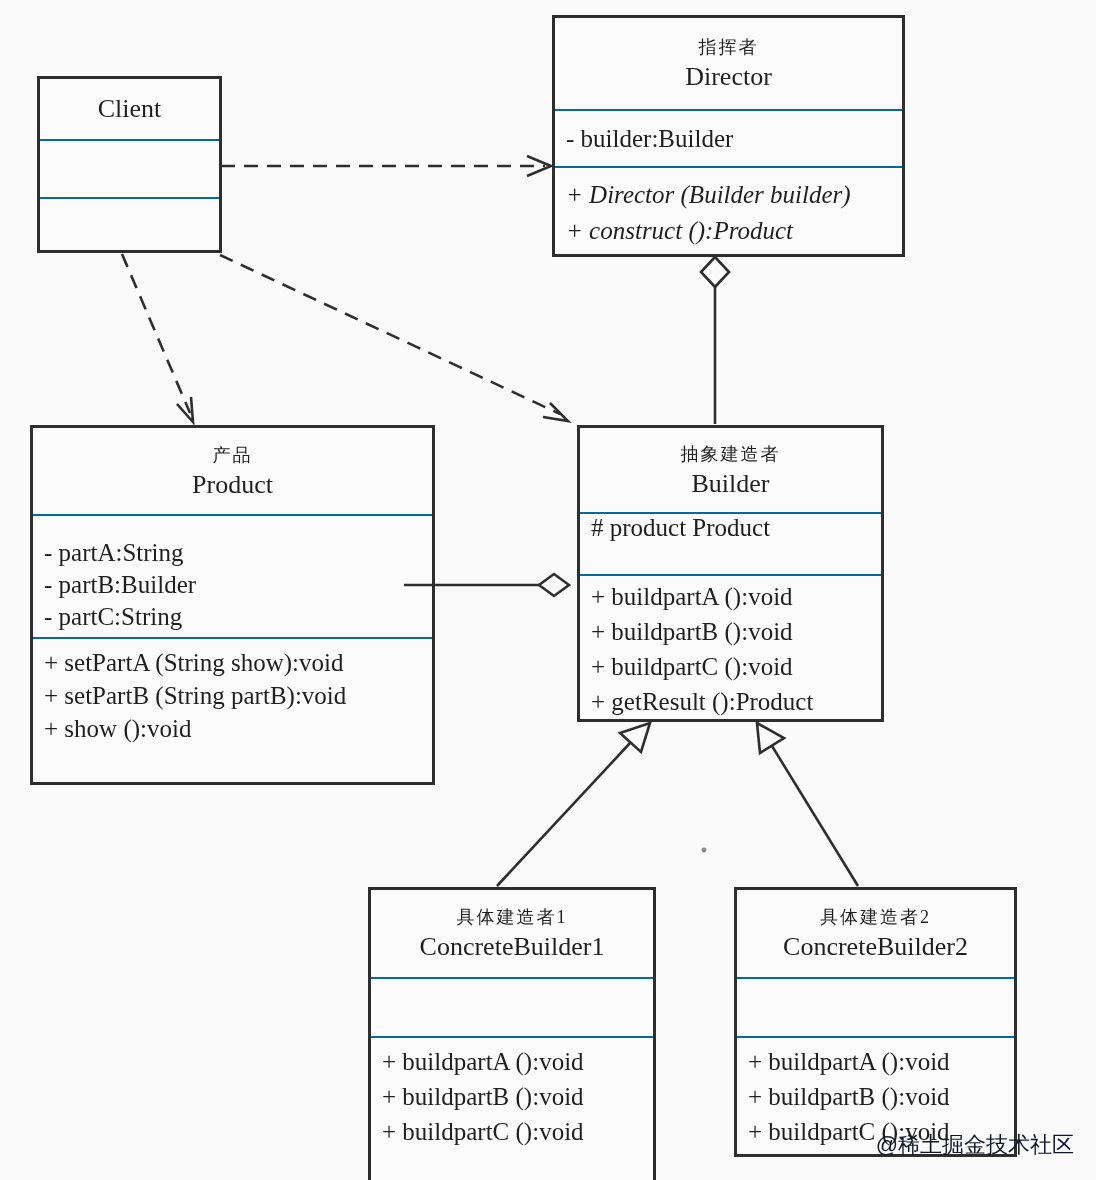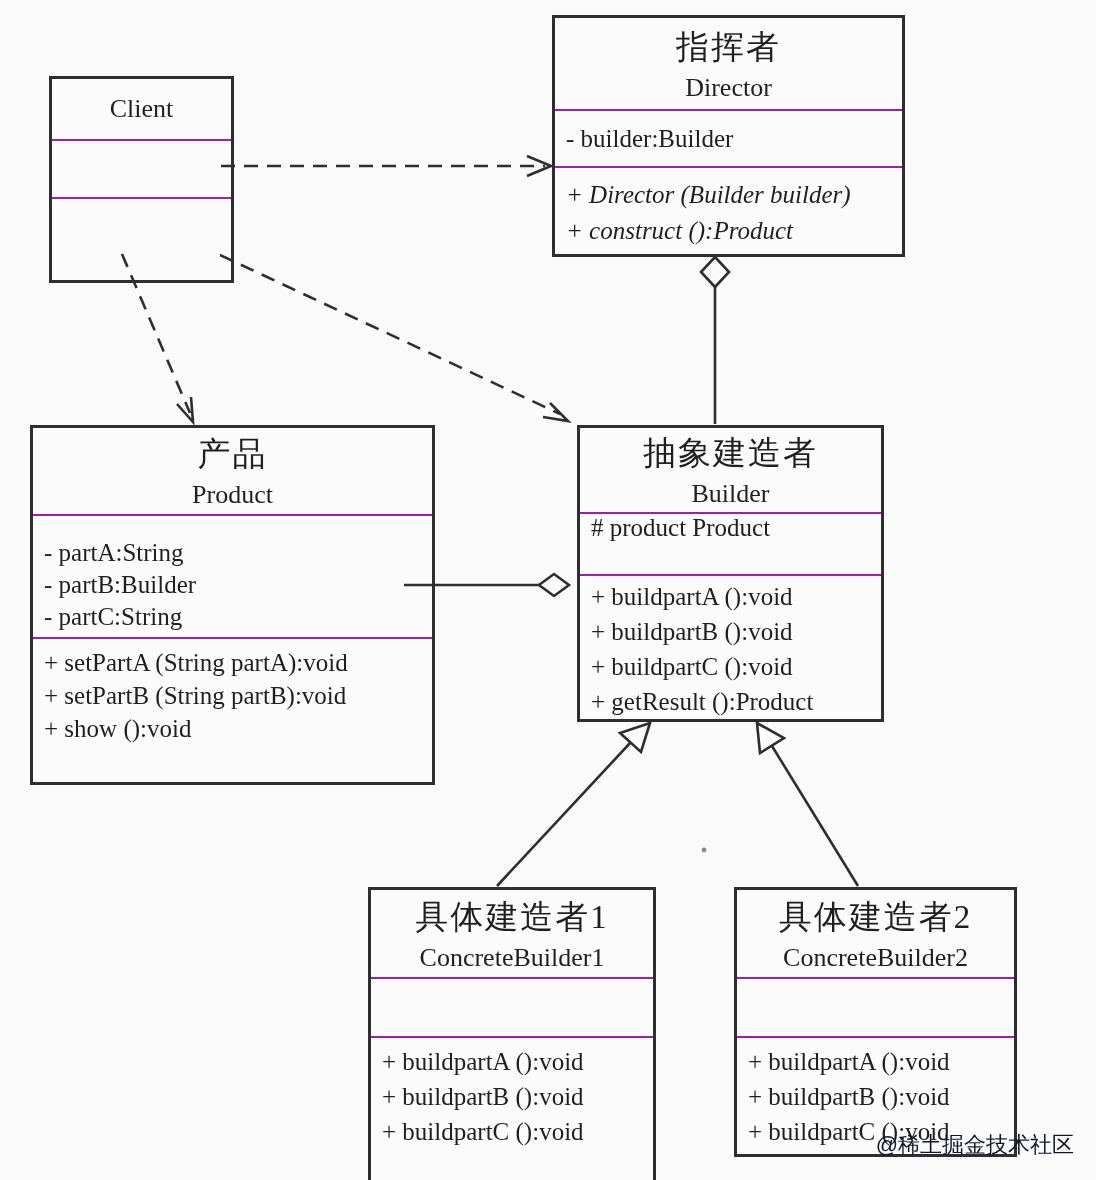--- a/index.html
+++ b/index.html
@@ -24,41 +24,41 @@
     background: #fbfbfb;
     display: flex;
     flex-direction: column;
     color: #1f1f1f;
   }
   .sec {
     box-sizing: border-box;
     overflow: hidden;
   }
   .sec + .sec {
-    border-top: 2px solid #a21caf;
+    border-top: 2px solid #0369a1;
   }
   .title-sec {
     display: flex;
     flex-direction: column;
     align-items: center;
     justify-content: center;
     gap: 3px;
     text-align: center;
   }
-  .t-zh { font-size: 33px; letter-spacing: 2px; }
+  .t-zh { font-size: 18px; letter-spacing: 2px; }
   .t-en { font-size: 26px; }
   .member {
     font-size: 25px;
     padding-left: 11px;
     white-space: nowrap;
     line-height: 33px;
     height: 33px;
   }
   
-  #box-client  { left: 49px;  top: 76px;  width: 185px; height: 207px; }
+  #box-client  { left: 37px;  top: 76px;  width: 185px; height: 177px; }
   #box-client .title-sec { height: 60px; }
   #box-client .attrs     { height: 58px; }
   #box-client .methods   { flex: 1; }
   
   #box-director { left: 552px; top: 15px; width: 353px; height: 242px; }
   #box-director .title-sec { height: 91px; }
   #box-director .attrs   { height: 57px; display: flex; align-items: center; }
   #box-director .attrs .member { height: auto; line-height: 28px; }
   #box-director .methods { flex: 1; padding-top: 9px; font-style: italic; }
   #box-director .methods .member { height: 36px; line-height: 36px; }
@@ -132,21 +132,21 @@
     <div class="sec title-sec">
       <div class="t-zh">产品</div>
       <div class="t-en">Product</div>
     </div>
     <div class="sec attrs">
       <div class="member">- partA:String</div>
       <div class="member">- partB:Builder</div>
       <div class="member">- partC:String</div>
     </div>
     <div class="sec methods">
-      <div class="member">+ setPartA (String partA):void</div>
+      <div class="member">+ setPartA (String show):void</div>
       <div class="member">+ setPartB (String partB):void</div>
       <div class="member">+ show ():void</div>
     </div>
   </div>
 
   <div class="uml-box" id="box-builder">
     <div class="sec title-sec">
       <div class="t-zh">抽象建造者</div>
       <div class="t-en">Builder</div>
     </div>

